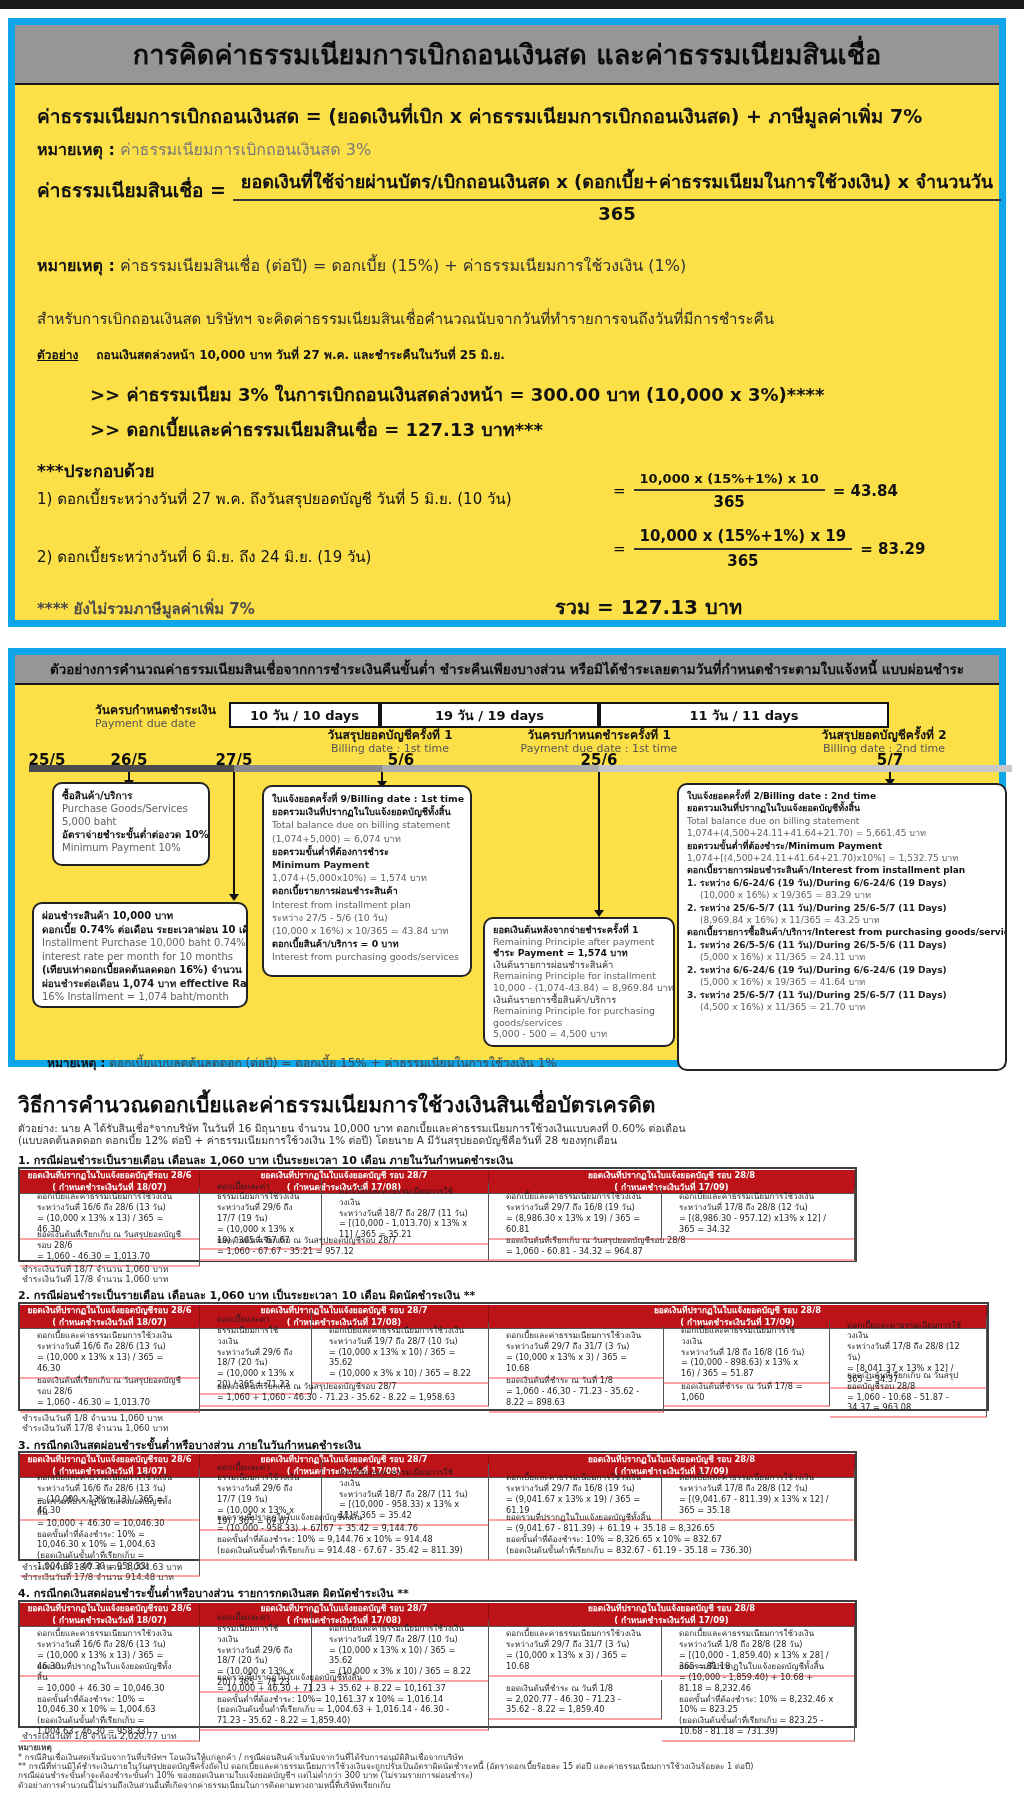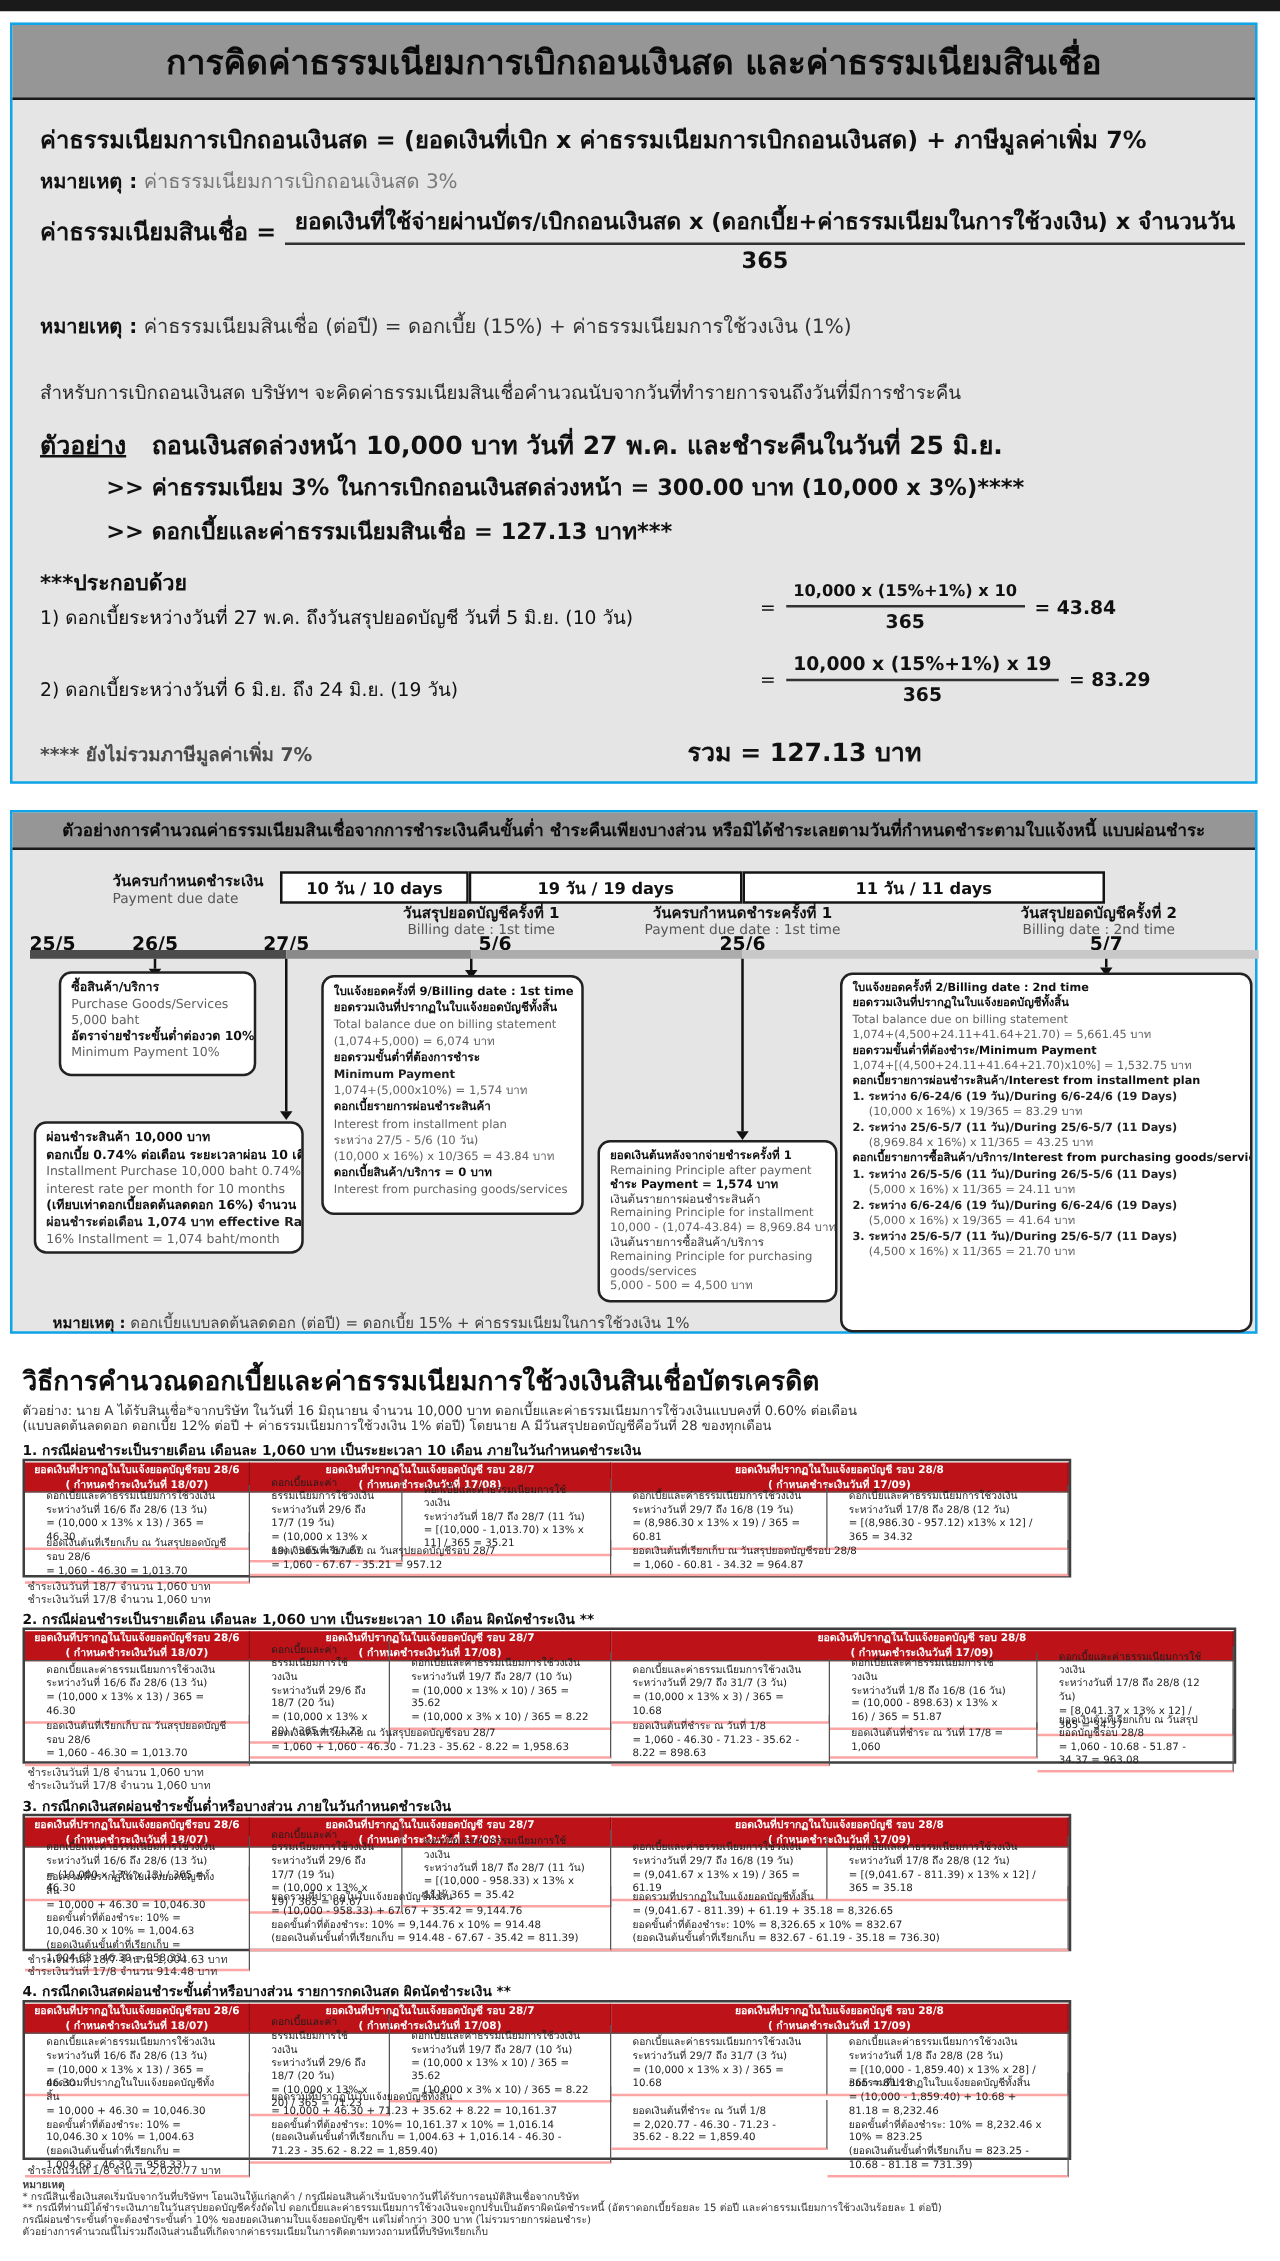--- a/index.html
+++ b/index.html
@@ -1,20 +1,20 @@
 <!DOCTYPE html>
 <html><head>
 <meta charset="utf-8">
 <style>
   html,body{margin:0;padding:0;background:#fff}
   .page{position:relative;width:1024px;height:1809px;background:#fff;overflow:hidden;
         font-family:"DejaVu Sans","Liberation Sans",sans-serif;color:#111}
   .abs{position:absolute}
   .b{font-weight:bold}
-  .sec{position:absolute;border:2px solid #0ea5e9;background:#e5e5e5;box-sizing:border-box}
+  .sec{position:absolute;border:7px solid #0ea5e9;background:#fde047;box-sizing:border-box}
   .gbar{position:absolute;left:0;right:0;top:0;background:#969696;border-bottom:2px solid #1a1a1a;
         display:flex;align-items:center;justify-content:center;color:#0b0b0b;font-weight:bold;box-sizing:border-box}
   .fracnum{display:block;text-align:center;border-bottom:2px solid #333;padding:0 6px 3px;font-weight:bold}
   .fracden{display:block;text-align:center;padding-top:2px;font-weight:bold}
   .itemfrac{position:absolute;display:flex;align-items:center;gap:8px;font-size:15px}
   .itemfrac .fr{display:inline-block;text-align:center}
   .pbox{position:absolute;border:2px solid #141414;background:#fff;display:flex;align-items:center;
         justify-content:center;font-weight:bold;font-size:13px;box-sizing:border-box}
   .tbox{position:absolute;border:2px solid #222;border-radius:10px;background:#fff;padding:5px 8px;
         overflow:hidden;box-sizing:border-box}
@@ -60,21 +60,21 @@
     <div class="abs b" style="left:22px;top:150px;font-size:19px;white-space:nowrap">ค่าธรรมเนียมสินเชื่อ =</div>
     <div class="abs" style="left:218px;top:142px;width:768px;font-size:18px">
       <span class="fracnum" style="white-space:nowrap">ยอดเงินที่ใช้จ่ายผ่านบัตร/เบิกถอนเงินสด x (ดอกเบี้ย+ค่าธรรมเนียมในการใช้วงเงิน) x จำนวนวัน</span>
       <span class="fracden">365</span>
     </div>
     <div class="abs" style="left:22px;top:228px;font-size:16px;white-space:nowrap">
       <span class="b">หมายเหตุ :</span>
       <span style="color:#333">ค่าธรรมเนียมสินเชื่อ (ต่อปี) = ดอกเบี้ย (15%) + ค่าธรรมเนียมการใช้วงเงิน (1%)</span>
     </div>
     <div class="abs" style="left:22px;top:282px;font-size:15px;color:#2b2b2b;white-space:nowrap">สำหรับการเบิกถอนเงินสด บริษัทฯ จะคิดค่าธรรมเนียมสินเชื่อคำนวณนับจากวันที่ทำรายการจนถึงวันที่มีการชำระคืน</div>
-    <div class="abs" style="left:22px;top:320px;font-size:20px;white-space:nowrap">
+    <div class="abs" style="left:22px;top:320px;font-size:12px;white-space:nowrap">
       <span class="b" style="text-decoration:underline;margin-right:14px">ตัวอย่าง</span>
       <span class="b">ถอนเงินสดล่วงหน้า 10,000 บาท วันที่ 27 พ.ค. และชำระคืนในวันที่ 25 มิ.ย.</span>
     </div>
     <div class="abs b" style="left:75px;top:355px;font-size:18px;white-space:nowrap">&gt;&gt; ค่าธรรมเนียม 3% ในการเบิกถอนเงินสดล่วงหน้า = 300.00 บาท (10,000 x 3%)****</div>
     <div class="abs b" style="left:75px;top:390px;font-size:18px;white-space:nowrap">&gt;&gt; ดอกเบี้ยและค่าธรรมเนียมสินเชื่อ = 127.13 บาท***</div>
     <div class="abs b" style="left:22px;top:432px;font-size:17px">***ประกอบด้วย</div>
     <div class="abs" style="left:22px;top:462px;font-size:15px;font-weight:500;white-space:nowrap">1) ดอกเบี้ยระหว่างวันที่ 27 พ.ค. ถึงวันสรุปยอดบัญชี วันที่ 5 มิ.ย. (10 วัน)</div>
     <div class="itemfrac" style="left:598px;top:446px">
       <span>=</span>
       <span class="fr">

